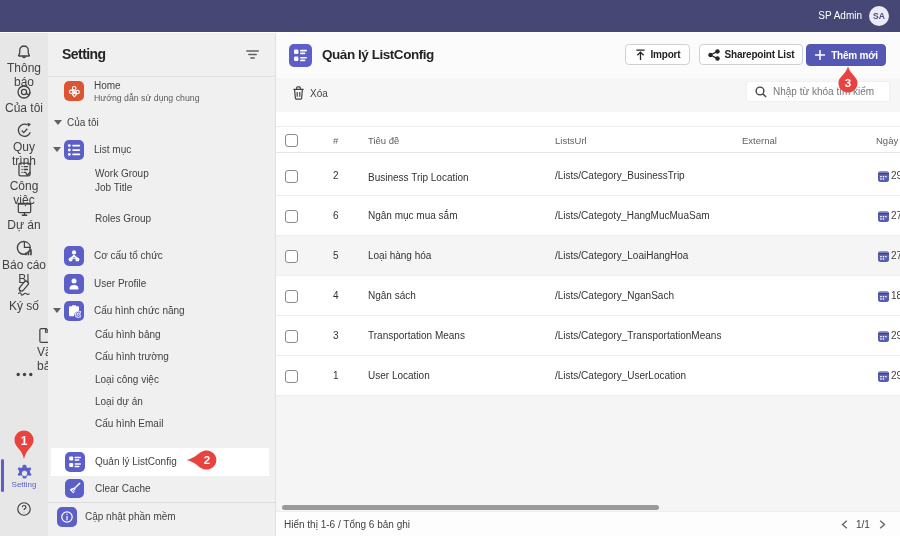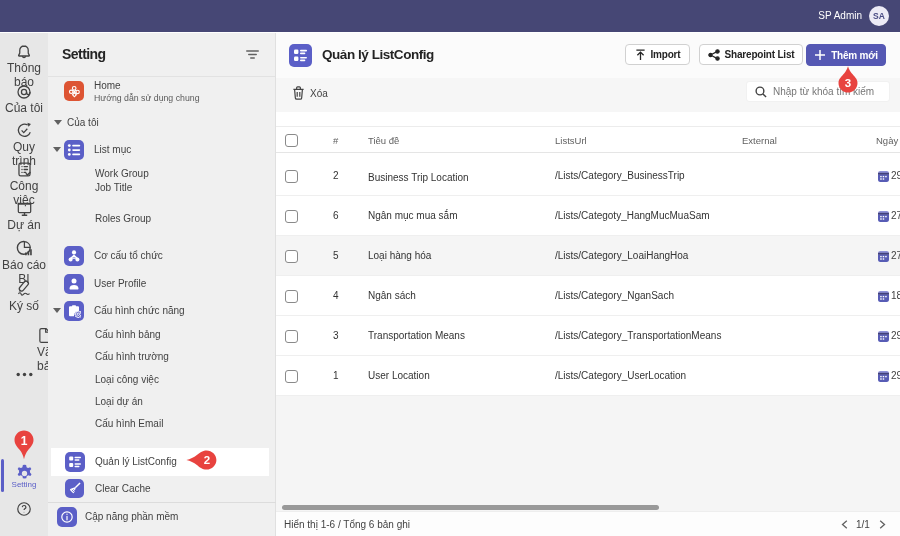--- a/index.html
+++ b/index.html
@@ -274,21 +274,21 @@
     <path d="M8.8 5.2 L3 7.2 a1.2 1.2 0 0 0 -.4 2 l2.2 2.2 a1.2 1.2 0 0 0 2 -.4 L8.8 5.2z" fill="#fff" stroke="none"></path>
     <path d="M4.2 8.6l2.8 2.8M5.8 7.8l2.6 2.6" stroke="#5b5fc7" stroke-width=".9"></path>
   </svg>
 <div class="navtext" style="left:95px;top:483px;">Clear Cache</div>
 
 <div class="icon20" style="left:57px;top:507px;"></div>
 <svg class="abs" style="left:60px;top:510px;" width="14" height="14" viewBox="0 0 14 14" fill="none" stroke="#fff" stroke-width="1.2">
     <circle cx="7" cy="7" r="5.2"></circle>
     <path d="M7 4.2v.1M7 6.3v3.5" stroke-linecap="round"></path>
   </svg>
-<div class="navtext" style="left:85px;top:511px;">Cập năng phần mềm</div>
+<div class="navtext" style="left:85px;top:511px;">Cập nhật phần mềm</div>
 
 <div class="abs" id="main"></div>
 <div class="abs" id="mhead"></div>
 <div class="abs" id="mtitleicon"></div>
 <div class="abs" id="mtitle">Quản lý ListConfig</div>
 <svg class="abs" style="left:293px;top:48px;" width="15" height="15" viewBox="0 0 15 15">
     <g fill="#fff">
       <rect x="1" y="1.5" width="4.4" height="4.4" rx="1.2"></rect>
       <rect x="7" y="1.8" width="7" height="1.7" rx=".8"></rect>
       <rect x="7" y="4.5" width="5.3" height="1.7" rx=".8"></rect>

